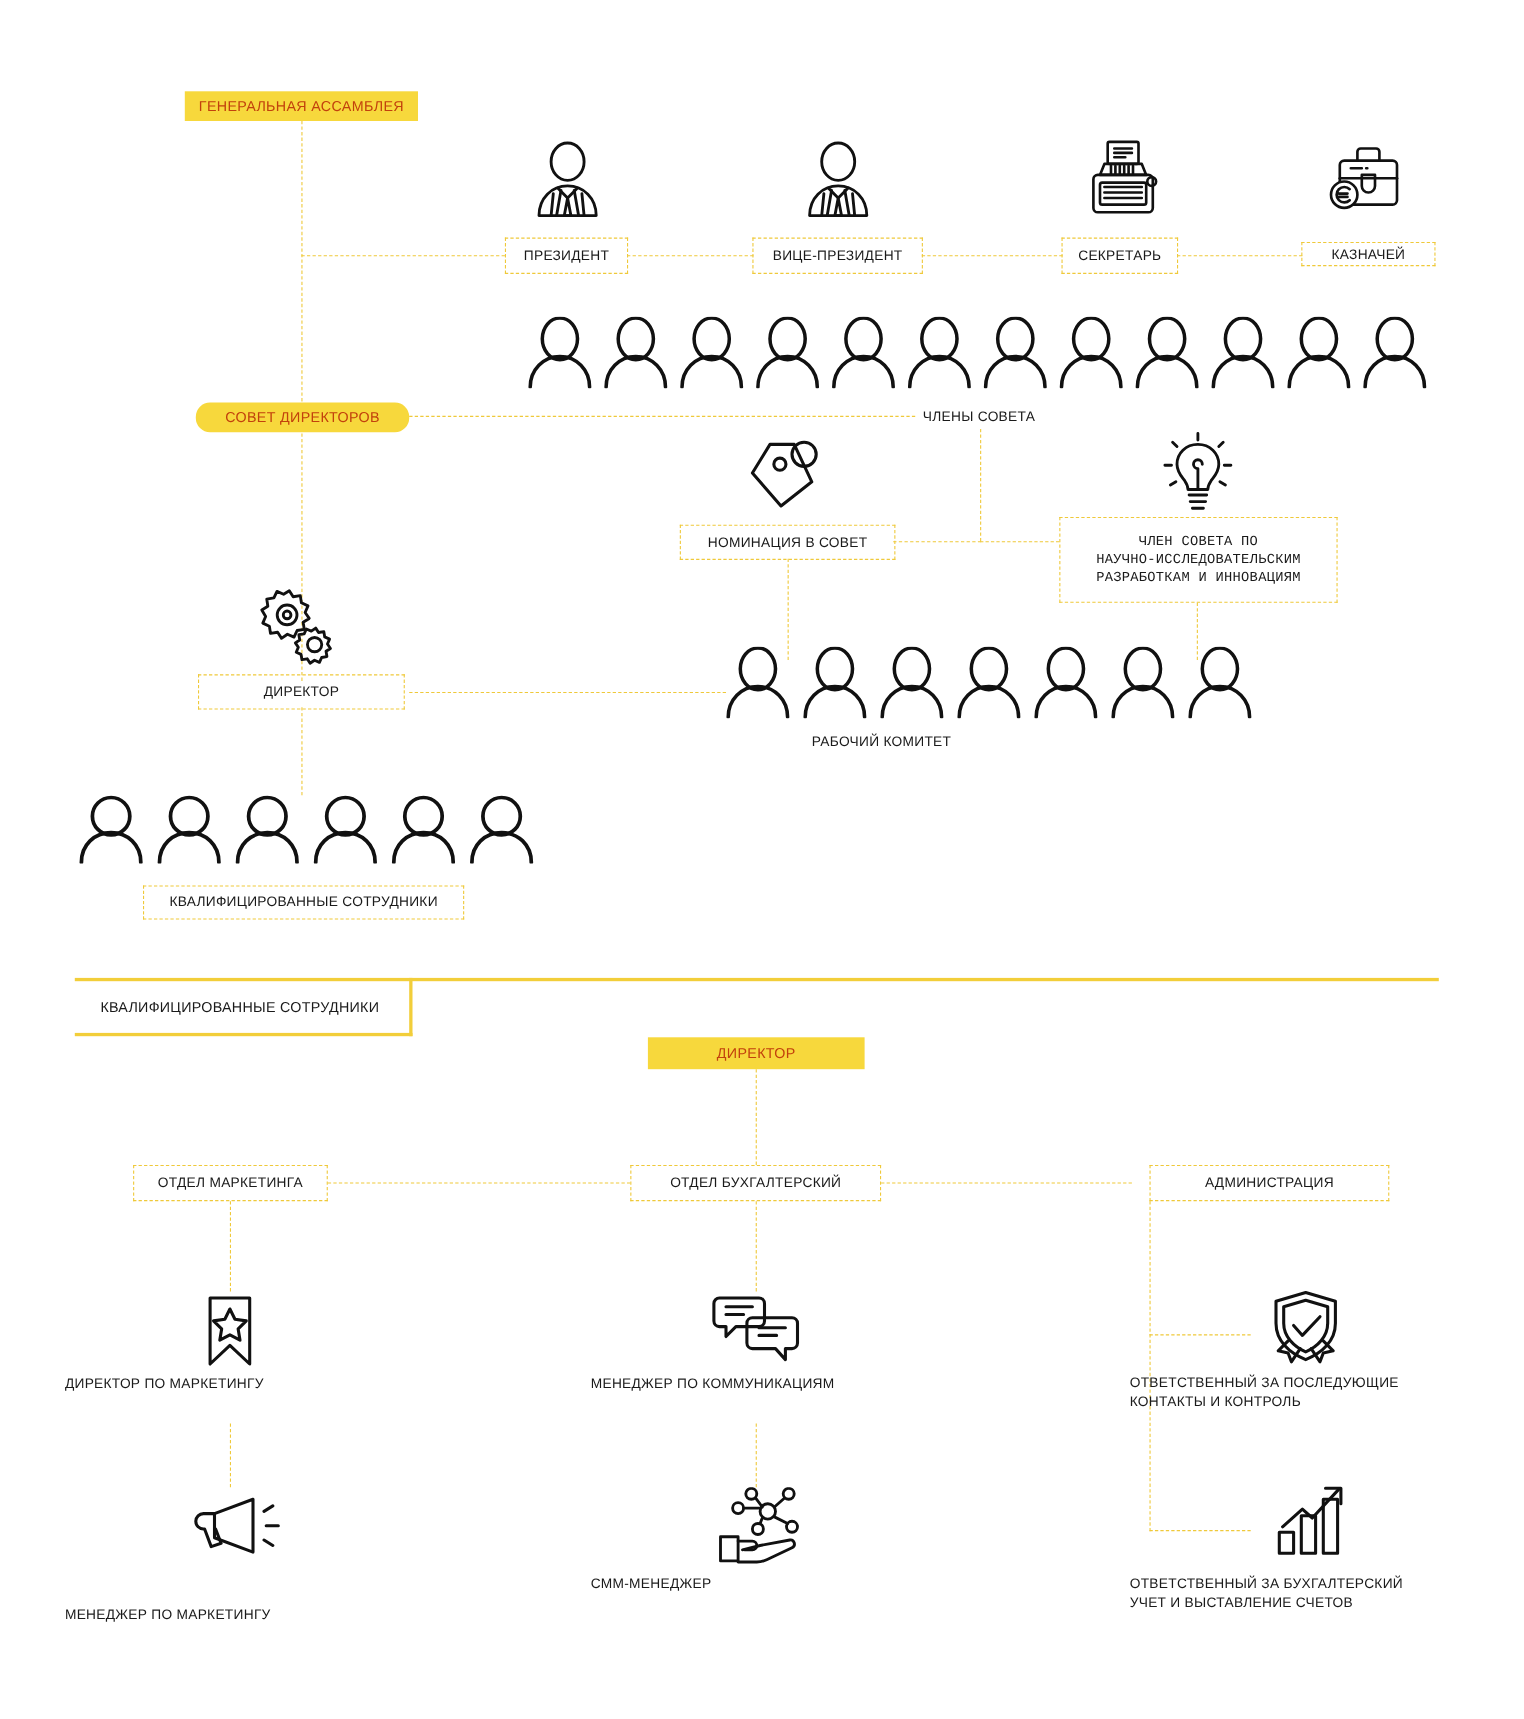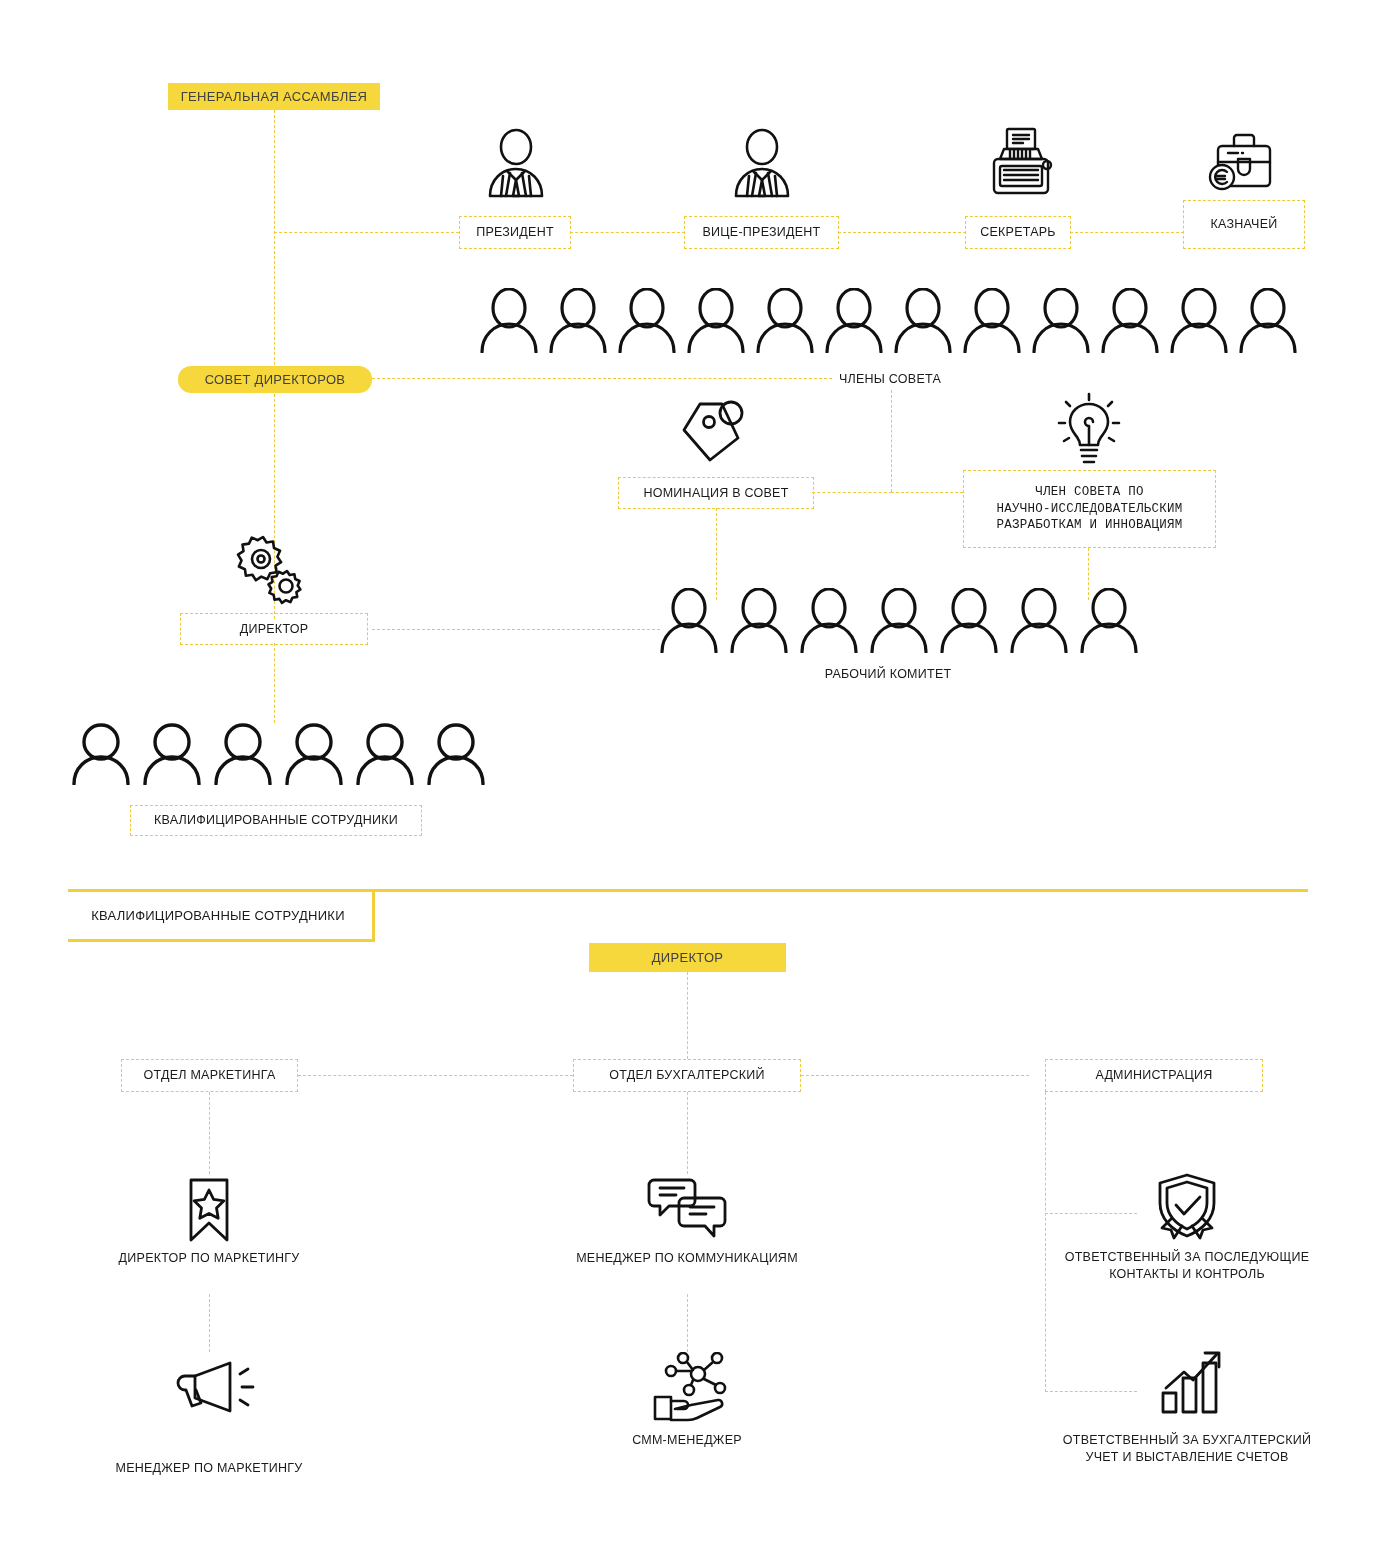--- a/index.html
+++ b/index.html
@@ -14,21 +14,21 @@
     width:1385px;
     height:1563px;
     overflow:hidden;
     background:#fff;
   }
 
   
   .solid-box{
     position:absolute;
     background:#F7D83C;
-    color:#404040;
+    color:#c2410c;
     font-size:13px;
     letter-spacing:.3px;
     display:flex;
     align-items:center;
     justify-content:center;
     text-align:center;
     line-height:1.2;
     white-space:nowrap;
   }
 
@@ -47,21 +47,20 @@
     background:transparent;
     box-sizing:border-box;
     padding:2px 6px;
   }
 
   
   .plain-label{
     position:absolute;
     font-size:12.5px;
     letter-spacing:.25px;
-    text-align:center;
     line-height:1.32;
     color:#1a1a1a;
     white-space:pre-line;
   }
 
   
   .hline{
     position:absolute;
     height:0;
     border-top:1.6px dashed #EFC93A;
@@ -157,21 +156,21 @@
       <path d="M30 30h12v10a6 6 0 01-12 0z"></path>
       <path d="M20 24h10M34 24h1"></path>
       <circle cx="14" cy="48" r="12" fill="#fff"></circle>
       <path d="M19 43a7 7 0 100 10M9 47h8M9 50h8"></path>
     </svg>
   </div>
 
   <div class="dash-box" style="left:459px;top:216px;width:112px;height:33px;">ПРЕЗИДЕНТ</div>
   <div class="dash-box" style="left:684px;top:216px;width:155px;height:33px;">ВИЦЕ-ПРЕЗИДЕНТ</div>
   <div class="dash-box" style="left:965px;top:216px;width:106px;height:33px;">СЕКРЕТАРЬ</div>
-  <div class="dash-box" style="left:1183px;top:200px;width:122px;height:49px;">КАЗНАЧЕЙ</div>
+  <div class="dash-box" style="left:1183px;top:220px;width:122px;height:22px;">КАЗНАЧЕЙ</div>
 
   <div class="person-row" style="left:478px;top:288px;gap:7px;">
     <svg width="62" height="65" viewBox="0 0 62 65" fill="none" stroke="#111" stroke-width="3.2" stroke-linecap="round">
         <ellipse cx="31" cy="20" rx="16" ry="19"></ellipse>
         <path d="M4 64c0-16 12-28 27-28s27 12 27 28"></path>
       </svg>
     <svg width="62" height="65" viewBox="0 0 62 65" fill="none" stroke="#111" stroke-width="3.2" stroke-linecap="round">
         <ellipse cx="31" cy="20" rx="16" ry="19"></ellipse>
         <path d="M4 64c0-16 12-28 27-28s27 12 27 28"></path>
       </svg>

